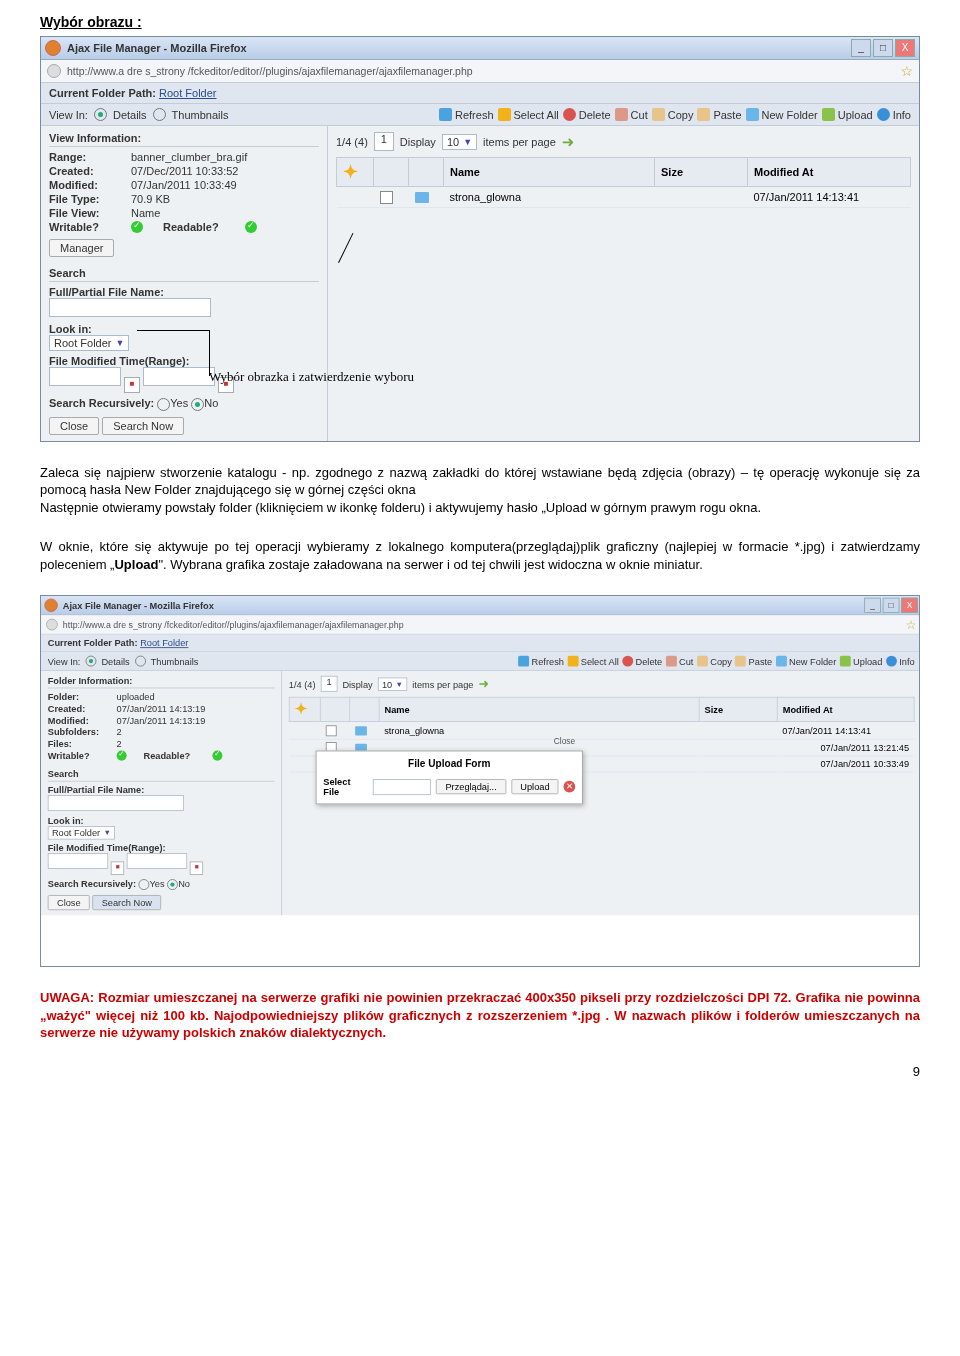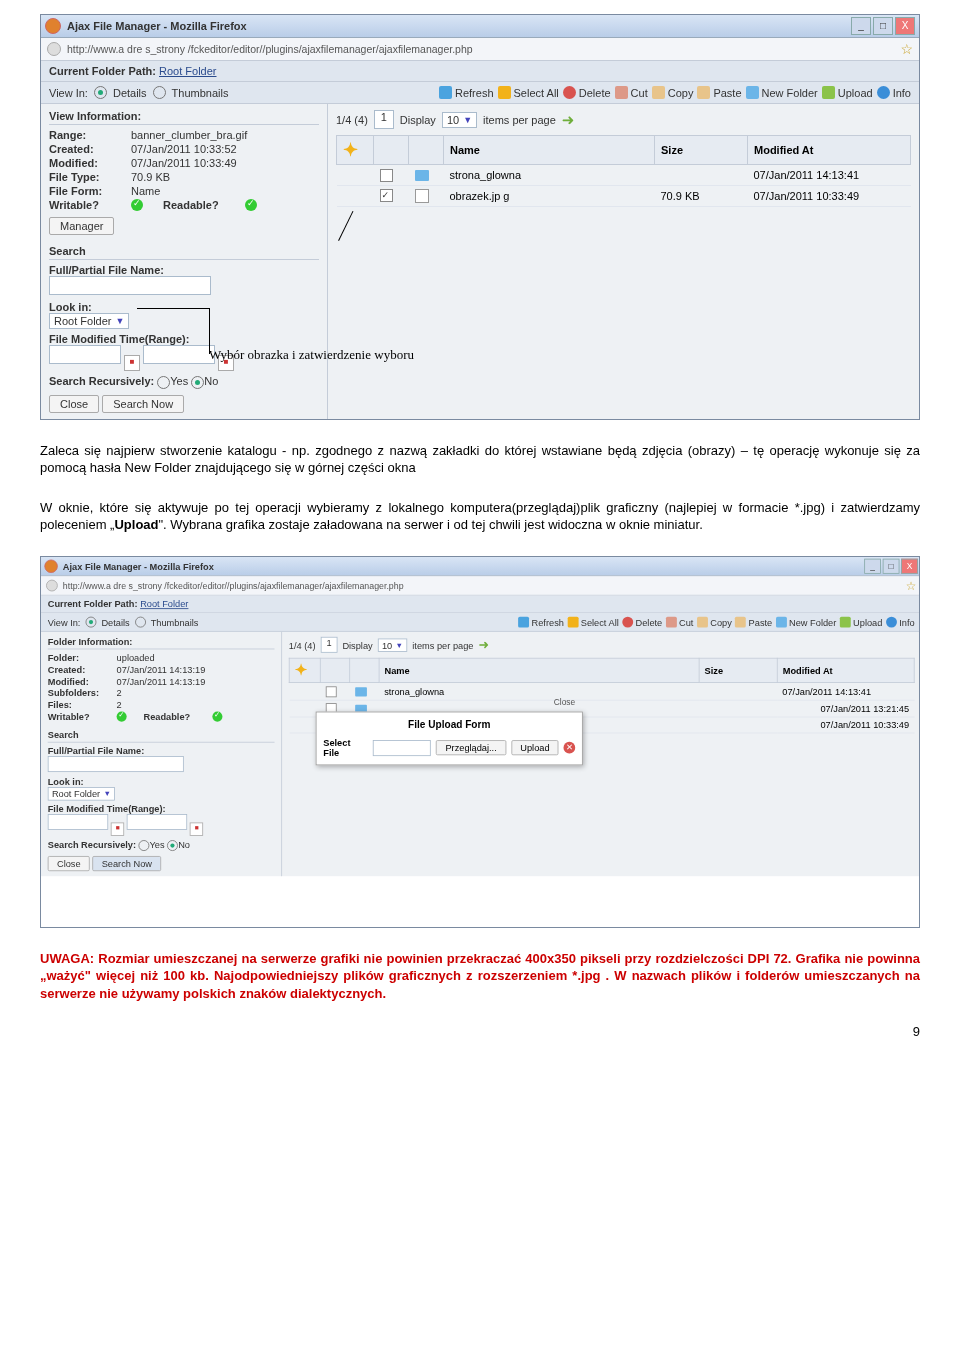--- a/index.html
+++ b/index.html
@@ -68,20 +68,21 @@
 .upload-dlg .row{display:flex;align-items:center;gap:6px;font-size:11px}
 .xred{width:14px;height:14px;background:#d9534f;border-radius:50%;display:inline-block;color:#fff;font-size:10px;text-align:center;line-height:14px}
 .closelnk{position:absolute;right:8px;top:-18px;font-size:10px;color:#555}
 .shot2{transform:scale(0.84);transform-origin:top left}
 .shot2-wrap{height:370px;overflow:hidden;border:1px solid #7a8aa0}
 </style>
 </head>
 <body>
 
 <div class="page">
+<div class="heading">Wybór obrazu :</div>
 
 <div class="shot" style="position:relative">
   <div class="titlebar">
     <span class="ff"></span>
     <span style="font-weight:bold">Ajax File Manager - Mozilla Firefox</span>
     <span class="winbtns">
       <span>_</span>
       <span>□</span>
       <span class="close">X</span>
     </span>
@@ -144,32 +145,32 @@
   </div>
   <div class="body2">
     <div class="leftcol">
       <div class="sect">View Information:</div>
       <div class="kv">
             <span class="k">Range:</span>
             <span class="v">banner_clumber_bra.gif</span>
           </div>
       <div class="kv">
             <span class="k">Created:</span>
-            <span class="v">07/Jan/2011 10:33:52</span>
+            <span class="v">07/Dec/2011 10:33:52</span>
           </div>
       <div class="kv">
             <span class="k">Modified:</span>
             <span class="v">07/Jan/2011 10:33:49</span>
           </div>
       <div class="kv">
             <span class="k">File Type:</span>
             <span class="v">70.9 KB</span>
           </div>
       <div class="kv">
-            <span class="k">File Form:</span>
+            <span class="k">File View:</span>
             <span class="v">Name</span>
           </div>
       <div class="kv">
             <span class="k">Writable?</span>
             <span class="check"></span>
             <span class="k" style="margin-left:20px">Readable?</span>
             <span class="check"></span>
           </div>
       <div style="margin-top:6px"><span class="btn">Manager</span></div>
 
@@ -218,40 +219,32 @@
           <th style="width:150px">Modified At</th>
         </tr>
         <tr>
                 <td></td>
                 <td><span class="cb"></span></td>
                 <td><span class="fold"></span></td>
                 <td>strona_glowna</td>
                 <td></td>
                 <td>07/Jan/2011 14:13:41</td>
               </tr>
-        <tr>
-                <td></td>
-                <td><span class="cb on"></span></td>
-                <td><span class="imgic"></span></td>
-                <td>obrazek.jp g</td>
-                <td>70.9 KB</td>
-                <td>07/Jan/2011 10:33:49</td>
-              </tr>
       </tbody>
           </table>
     </div>
   </div>
 
   <div class="annot-line" style="left:96px;top:293px;width:72px"></div>
   <div class="annot-line" style="left:298px;top:225px;width:33px;transform:rotate(-64deg);transform-origin:left"></div>
   <div class="annot-label" style="left:168px;top:332px">Wybór obrazka i zatwierdzenie wyboru</div>
   <div class="annot-line" style="left:168px;top:293px;width:0;height:46px;border-left:1px solid #000;border-top:none"></div>
 </div>
 
-<p class="para"><span>Zaleca się najpierw stworzenie katalogu  - np. zgodnego z nazwą zakładki do której wstawiane będą zdjęcia (obrazy) – tę operację wykonuje się za pomocą hasła New Folder znajdującego się w górnej części okna</span><br></p>
+<p class="para"><span>Zaleca się najpierw stworzenie katalogu  - np. zgodnego z nazwą zakładki do której wstawiane będą zdjęcia (obrazy) – tę operację wykonuje się za pomocą hasła New Folder znajdującego się w górnej części okna</span><br><span>Następnie otwieramy powstały folder (kliknięciem w ikonkę folderu) i aktywujemy hasło „Upload w górnym prawym rogu okna.</span></p>
 <p class="para"><span>W oknie, które się aktywuje po tej operacji  wybieramy z  lokalnego komputera(przeglądaj)plik graficzny (najlepiej w formacie *.jpg)  i zatwierdzamy poleceniem „</span><b>Upload</b><span>". Wybrana grafika zostaje załadowana na serwer i od tej chwili jest widoczna w oknie miniatur.</span></p>
 
 <div class="shot2-wrap" style="position:relative">
 <div class="shot shot2" style="border:none;width:1048px">
   <div class="titlebar">
           <span class="ff"></span>
           <span style="font-weight:bold">Ajax File Manager - Mozilla Firefox</span>
     <span class="winbtns">
             <span>_</span>
             <span>□</span>

